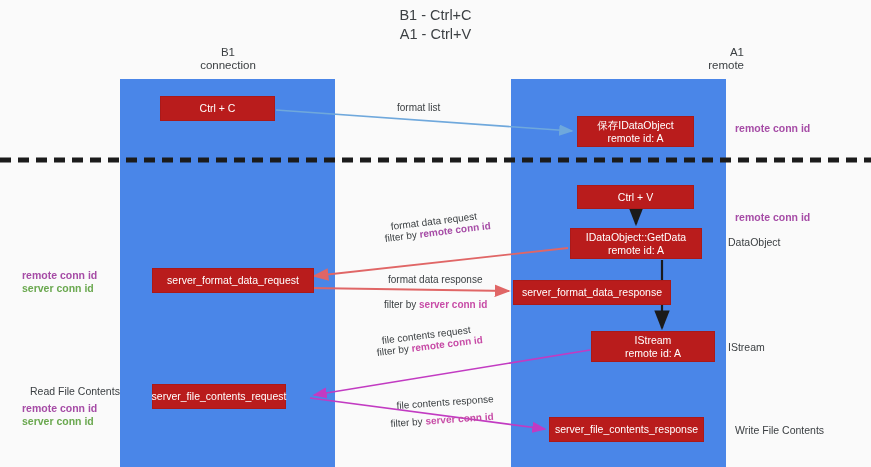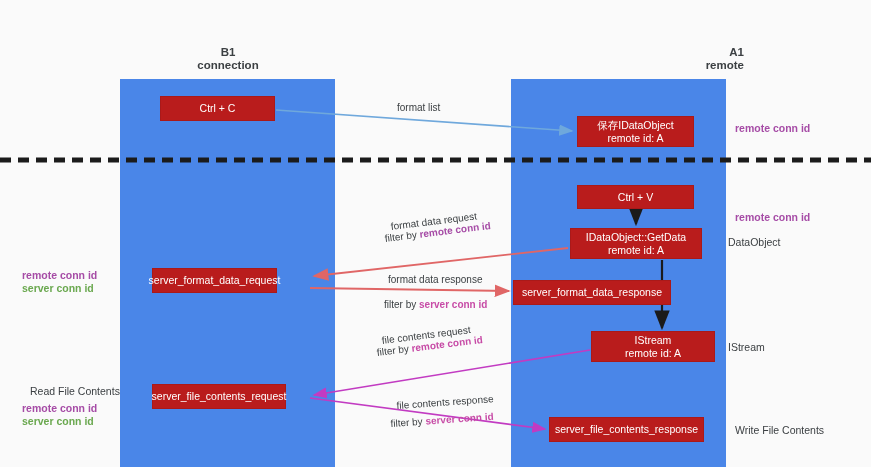--- a/index.html
+++ b/index.html
@@ -12,21 +12,21 @@
     color:#3c4043;
   }
   #stage{position:absolute;left:0;top:0;width:871px;height:467px;}
 
   .lane{position:absolute;background:#4a86e8;}
   #lane-b1{left:120px;top:79px;width:215px;height:388px;}
   #lane-a1{left:511px;top:79px;width:215px;height:388px;}
 
   .col-head{
     position:absolute;text-align:center;font-size:11.5px;line-height:13px;
-    color:#3c4043;white-space:pre-line;font-weight:bold;
+    color:#3c4043;white-space:pre-line;
   }
   #head-b1{left:152px;top:46px;width:152px;}
   #head-a1{left:592px;top:46px;width:152px;text-align:right;}
 
   #title{
     position:absolute;left:0;top:6px;width:871px;text-align:center;
     font-size:14.5px;line-height:19px;color:#3c4043;white-space:pre-line;
   }
 
   .node{
@@ -35,21 +35,21 @@
     display:flex;flex-direction:column;align-items:center;justify-content:center;
     text-align:center;white-space:pre-line;border:1px solid rgba(0,0,0,.08);
   }
   .green{background:#b91c1c;}
   .orange{background:#b91c1c;}
 
   #n-ctrlc{left:160px;top:96px;width:115px;height:25px;}
   #n-idataobject{left:577px;top:116px;width:117px;height:31px;}
   #n-ctrlv{left:577px;top:185px;width:117px;height:24px;}
   #n-getdata{left:570px;top:228px;width:132px;height:31px;}
-  #n-sfdreq{left:152px;top:268px;width:125px;height:25px;}
+  #n-sfdreq{left:152px;top:268px;width:162px;height:25px;}
   #n-sfdresp{left:513px;top:280px;width:158px;height:25px;}
   #n-istream{left:591px;top:331px;width:124px;height:31px;}
   #n-sfcreq{left:152px;top:384px;width:134px;height:25px;}
   #n-sfcresp{left:549px;top:417px;width:155px;height:25px;}
 
   .ann{position:absolute;font-size:10.5px;line-height:13px;white-space:pre-line;}
   .purple{color:#a64ca6;font-weight:bold;}
   .green-t{color:#6aa84f;font-weight:bold;}
   .dark{color:#3c4043;}
 
@@ -85,20 +85,22 @@
   #e5a{left:396px;top:399px;transform:rotate(-4deg);transform-origin:left top;}
   #e5b{left:390px;top:417px;transform:rotate(-4deg);transform-origin:left top;}
 
   svg.ovl{position:absolute;left:0;top:0;width:871px;height:467px;pointer-events:none;}
 </style>
 </head>
 <body>
 
 <div id="stage">
 
+  <div id="title">B1 - Ctrl+C
+A1 - Ctrl+V</div>
 
   <div id="head-b1" class="col-head">B1
 connection</div>
   <div id="head-a1" class="col-head">A1
 remote</div>
 
   <div id="lane-b1" class="lane"></div>
   <div id="lane-a1" class="lane"></div>
 
   <svg class="ovl">

